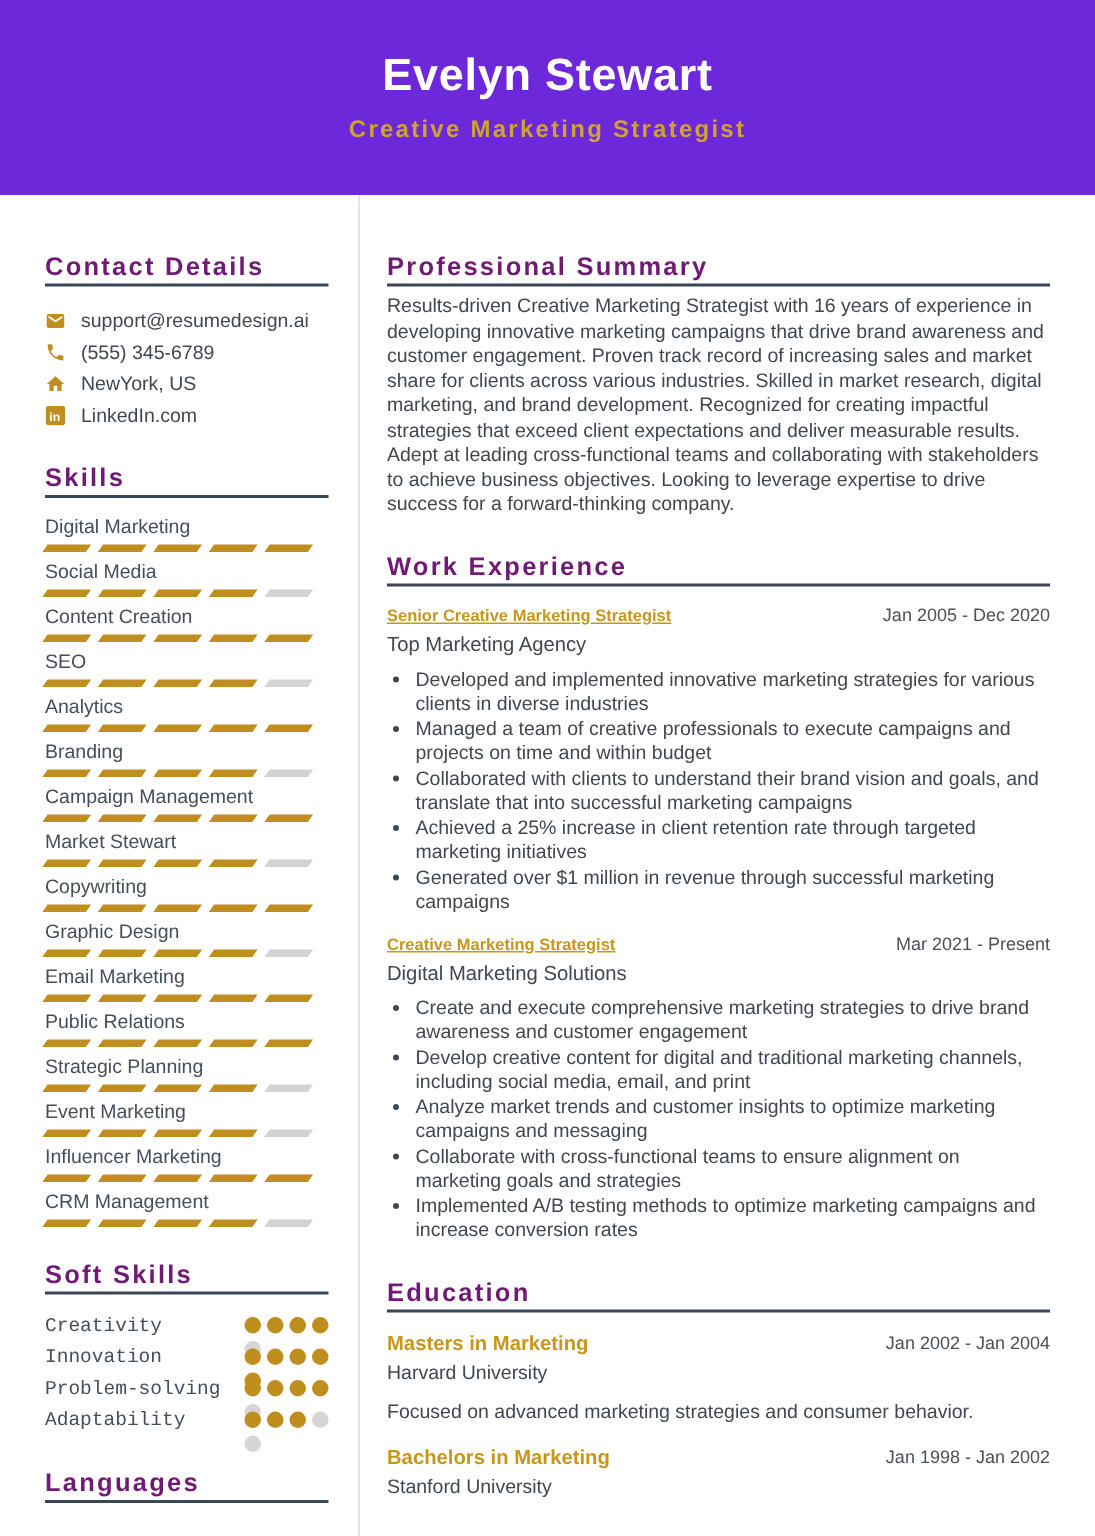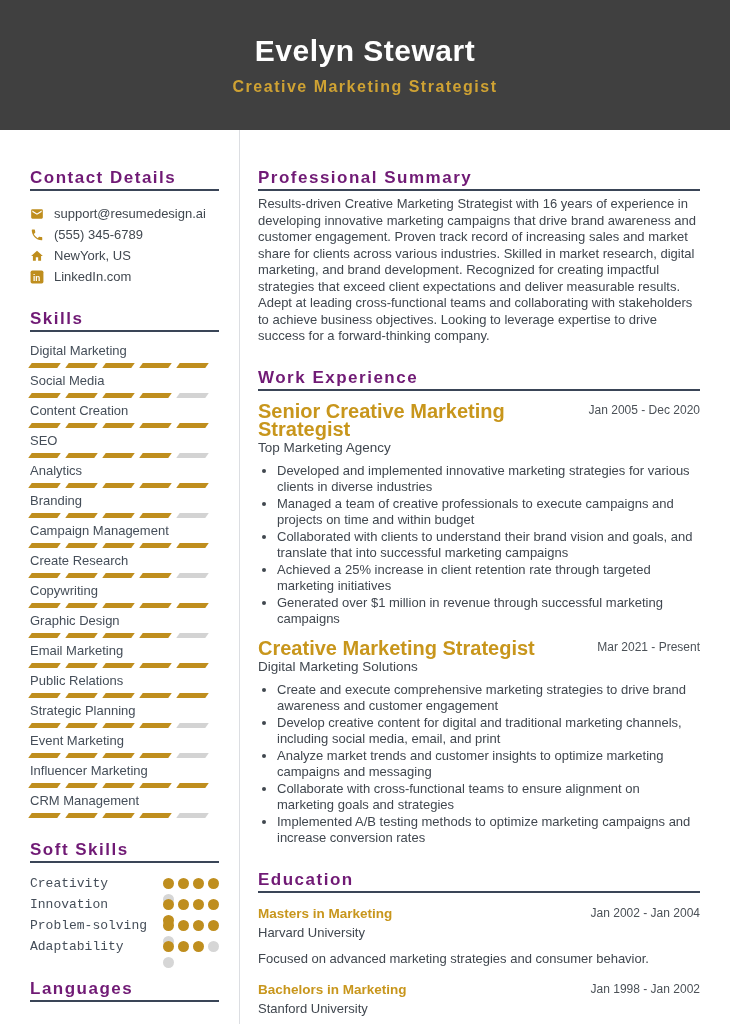--- a/index.html
+++ b/index.html
@@ -1,20 +1,20 @@
 <!DOCTYPE html>
 <html><head>
 <meta charset="utf-8">
 <style>
   * { margin:0; padding:0; box-sizing:border-box; }
   html,body { width:730px; height:1024px; overflow:hidden; background:#ffffff;
               font-family:"Liberation Sans", sans-serif; }
 
   
-  .header { height:130px; background:#404040; display:flex; flex-direction:column;
+  .header { height:130px; background:#6d28d9; display:flex; flex-direction:column;
             align-items:center; justify-content:center; gap:10px; }
   .header h1 { color:#ffffff; font-size:30px; font-weight:bold; letter-spacing:.5px; }
   .header .subtitle { color:#cfa233; font-size:16px; font-weight:bold; letter-spacing:1.5px; }
 
   
   .page-body { display:flex; height:894px; }
   .sidebar { width:240px; flex:0 0 240px; border-right:1px solid #dcdee2;
              padding:38px 20px 0 30px; }
   .main { flex:1; padding:38px 30px 0 18px; }
 
@@ -46,21 +46,21 @@
   .dots { position:relative; width:56px; display:flex; gap:4px; margin-top:5px; }
   .dot { width:11px; height:11px; border-radius:50%; background:#d6d6d6; }
   .dot.filled { background:#bf8e1e; }
   .dot.wrap { position:absolute; left:0; top:16px; }
 
   
   .summary-text { margin-top:5px; font-size:13px; line-height:16.5px; color:#40474f; }
 
   .job { margin-top:11px; }
   .entry-head { display:flex; justify-content:space-between; align-items:flex-start; }
-  .job-title { font-size:20px; font-weight:bold; color:#c8961c; line-height:18px; }
+  .job-title { font-size:11px; font-weight:bold; color:#c8961c; line-height:18px;text-decoration:underline; }
   .entry-date { font-size:12px; color:#4b5157; line-height:16px; white-space:nowrap; }
   .company { font-size:13.5px; color:#40474f; line-height:19px; }
   .job ul { margin:6px 0 0; padding-left:19px; }
   .job li { font-size:13px; line-height:16.5px; color:#40474f; }
 
   .edu { margin-top:12px; }
   .edu + .edu { margin-top:14px; }
   .degree { font-size:13.5px; font-weight:bold; color:#c8961c; line-height:18px; }
   .school { font-size:13px; color:#40474f; line-height:19px; }
   .edu-desc { margin-top:9px; font-size:13px; color:#40474f; line-height:16.5px; }
@@ -183,21 +183,21 @@
               <div class="skill-label">Campaign Management</div>
               <div class="bar">
                 <span class="seg filled"></span>
                 <span class="seg filled"></span>
                 <span class="seg filled"></span>
                 <span class="seg filled"></span>
                 <span class="seg filled"></span>
               </div>
             </div>
             <div class="skill">
-              <div class="skill-label">Create Research</div>
+              <div class="skill-label">Market Stewart</div>
               <div class="bar">
                 <span class="seg filled"></span>
                 <span class="seg filled"></span>
                 <span class="seg filled"></span>
                 <span class="seg filled"></span>
                 <span class="seg"></span>
               </div>
             </div>
             <div class="skill">
               <div class="skill-label">Copywriting</div>

